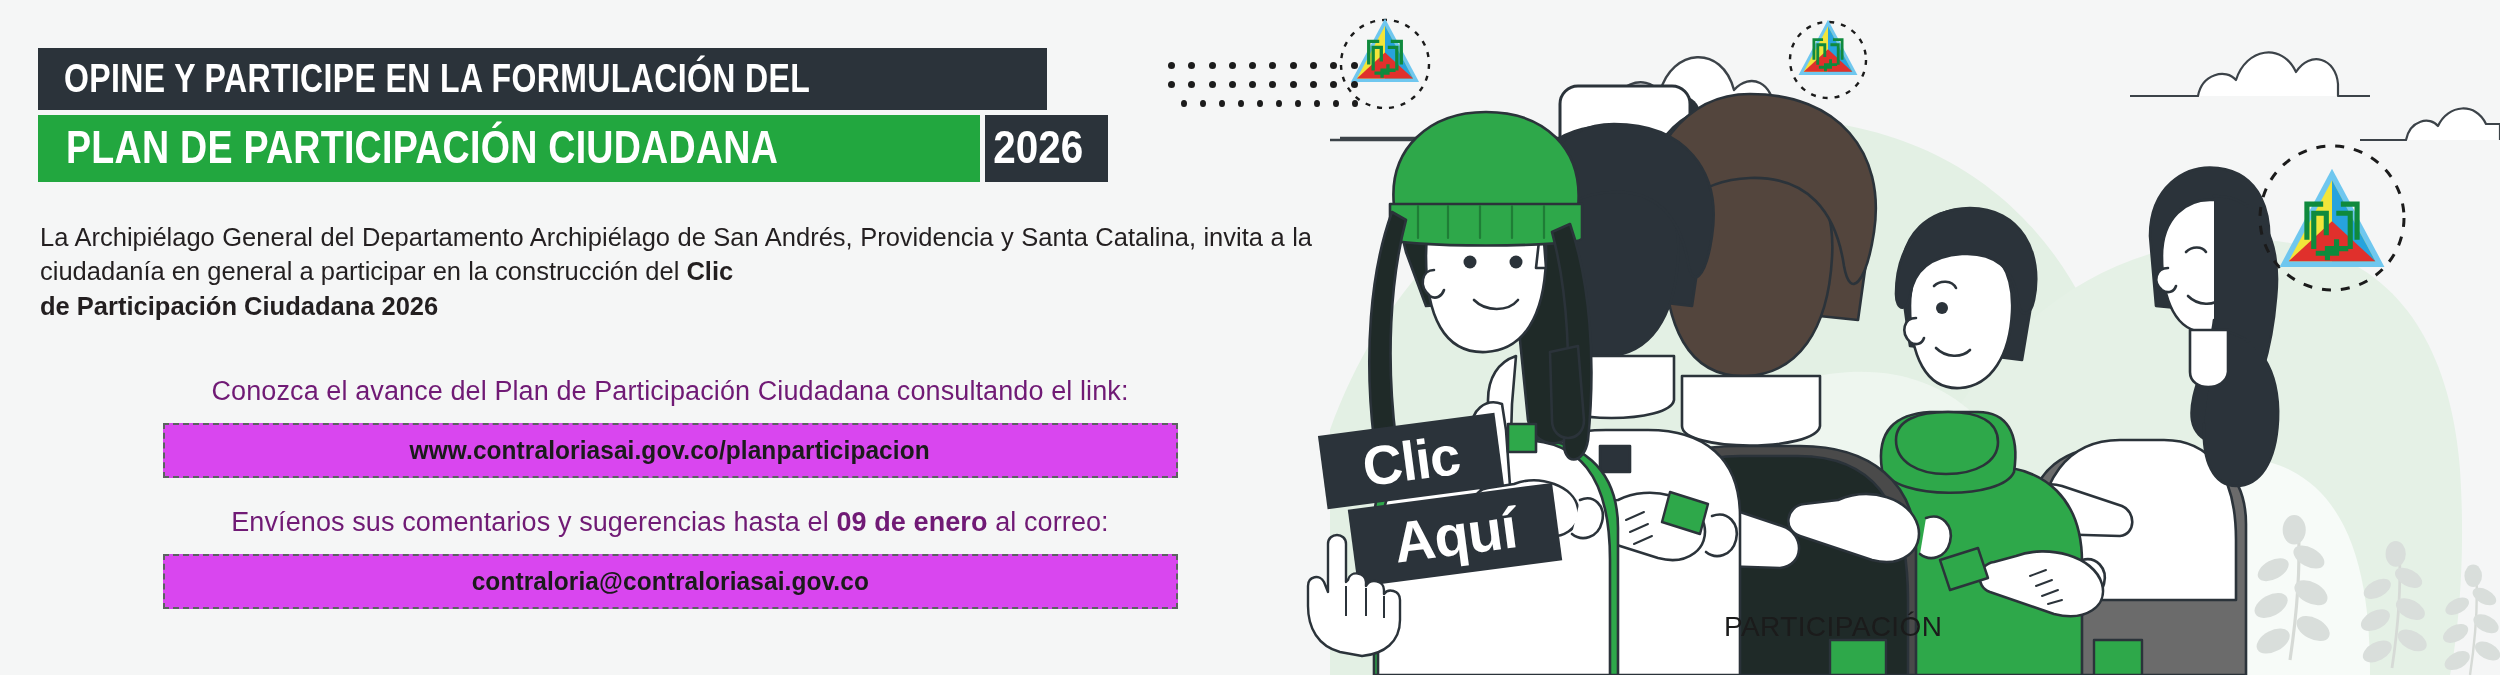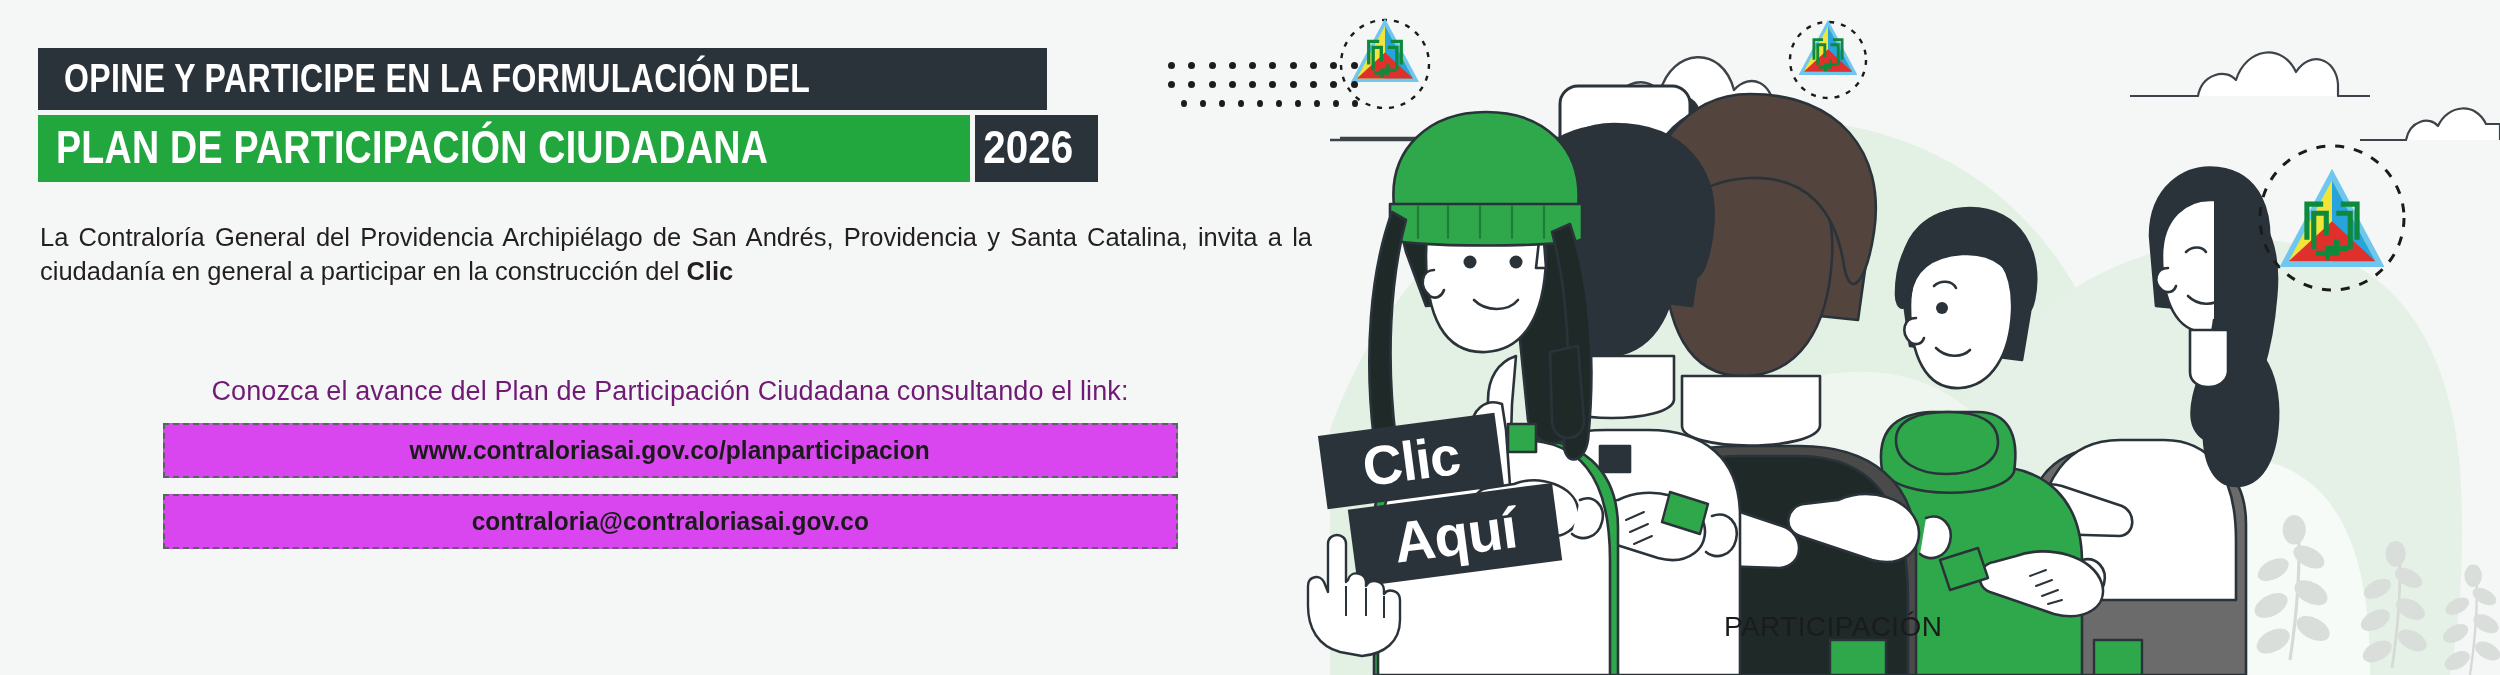--- a/index.html
+++ b/index.html
@@ -25,21 +25,21 @@
     display:inline-block;
   }
   .bar1 span{
     font-size:41px;font-weight:bold;letter-spacing:.5px;
     transform:scaleX(.78);transform-origin:left center;display:inline-block;
     white-space:nowrap;line-height:1.03;
   }
   .row2{display:flex;align-items:stretch;margin-top:5px;}
   .bar2{
     background:#22a73f;color:#ffffff;
-    padding:8px 24px 12px 18px;display:flex;align-items:center;
+    padding:8px 24px 12px 28px;display:flex;align-items:center;
   }
   .bar2 span{
     font-size:47px;font-weight:bold;letter-spacing:.3px;
     transform:scaleX(.80);transform-origin:left center;display:inline-block;
     white-space:nowrap;line-height:1.0;
   }
   .yearbox{
     background:#2b333a;color:#ffffff;margin-left:5px;
     padding:8px 17px 12px 1px;display:flex;align-items:center;
   }
@@ -324,29 +324,30 @@
           <i class="dot"></i>
         <i class="dot"></i>
           <i class="dot"></i>
         <i class="dot"></i>
           <i class="dot"></i>
         <i class="dot"></i>
           <i class="dot"></i>
       </div>
     </div>
 
-    <div class="para"><span>La Contraloría General del Providencia Archipiélago de San Andrés, Providencia y</span>
-      <span>Santa Catalina, invita a la ciudadanía en general a participar en la construcción del </span><b>Clic</b>
+    <div class="para"><span>La Archipiélago General del Departamento Archipiélago de San Andrés, Providencia y</span>
+      <span>Santa Catalina, invita a la ciudadanía en general a participar en la construcción del </span><b>Clic</b><span class="l3"><b>de Participación Ciudadana 2026</b></span>
     </div>
 
     <div class="linkblock">
       <div class="lead">Conozca el avance del Plan de Participación Ciudadana consultando el link:</div>
       <div class="field">
         <span>www.contraloriasai.gov.co/planparticipacion</span>
       </div>
+      <div class="lead second"><span>Envíenos sus comentarios y sugerencias hasta el </span><b>09 de enero</b><span> al correo:</span></div>
       <div class="field email">
         <span>contraloria@contraloriasai.gov.co</span>
       </div>
     </div>
   </div>
 
   <div class="clic">
     <div class="tagrow tag1">
       <span>Clic</span>
     </div>

